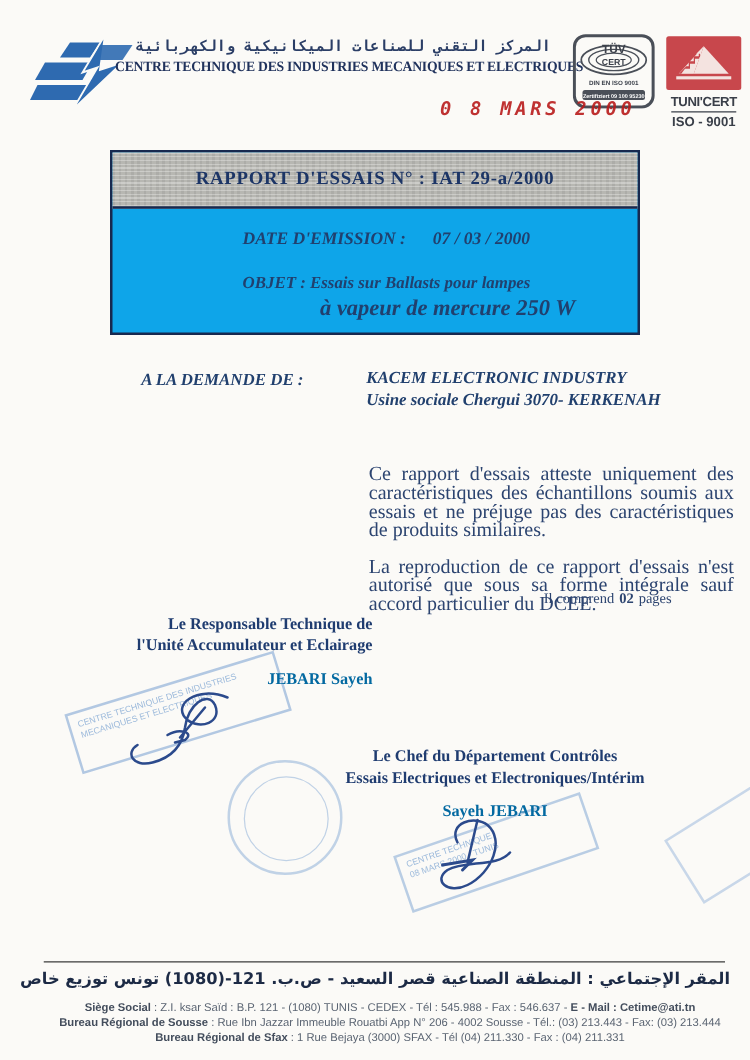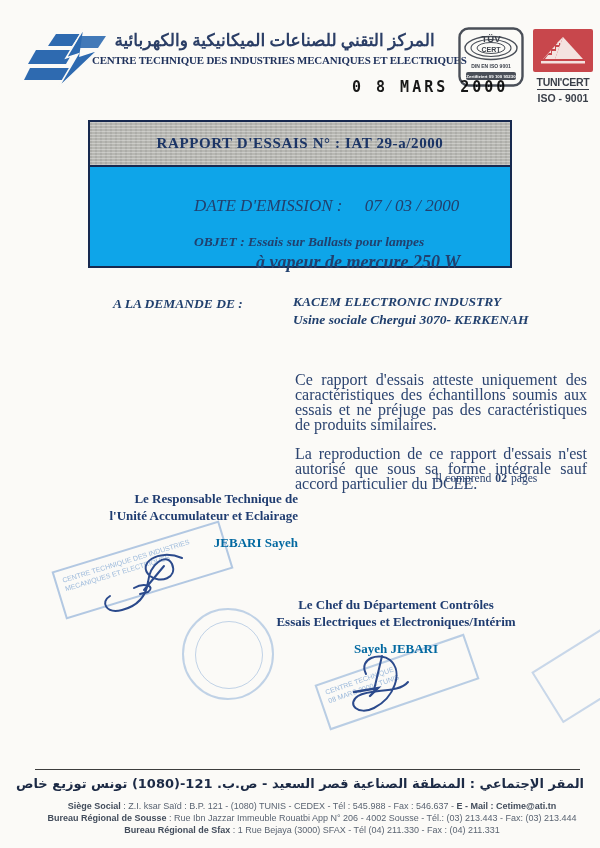--- a/index.html
+++ b/index.html
@@ -7,58 +7,58 @@
   .page {
     position:relative; width:600px; height:848px; margin:0 auto;
     background:#fbfaf7; overflow:hidden;
     font-family:"Liberation Serif", serif; color:#21406e;
   }
 
   
   .logo { position:absolute; left:22px; top:28px; }
   .hdr-names { position:absolute; left:92px; top:30px; width:365px; text-align:center; }
   .arabic-name {
-    direction:rtl; font-family:Liberation Serif, serif; font-weight:bold;
-    font-size:17px; color:#2b3e66; letter-spacing:0px; white-space:nowrap;
+    direction:rtl; font-family:Liberation Mono, monospace; font-weight:bold;
+    font-size:12px; color:#2b3e66; letter-spacing:0px; white-space:nowrap;
   }
   .french-name {
     margin-top:3px; font-family:"Liberation Serif", serif; font-weight:bold;
     font-size:11.4px; color:#20325c; letter-spacing:-0.2px; white-space:nowrap;
     transform:scaleX(.96); transform-origin:left;
   }
   .tuv-logo { position:absolute; left:458px; top:27px; }
   .tunicert { position:absolute; left:531px; top:29px; width:64px; text-align:center; }
   .tunicert-square { width:60px; height:43px; margin:0 auto; background:#c8474c; position:relative; overflow:hidden; border-radius:2px; }
   .tunicert-name {
     margin-top:3px; font-family:"Liberation Sans", sans-serif; font-weight:bold;
     font-size:10.5px; color:#3a3f49; border-bottom:1.6px solid #3a3f49; display:inline-block; line-height:1.1;
     letter-spacing:-0.3px;
   }
   .tunicert-iso { font-family:"Liberation Sans", sans-serif; font-weight:bold; font-size:10.5px; color:#3a3f49; margin-top:2px; }
   .date-stamp {
     position:absolute; left:352px; top:78px; width:170px;
     font-family:"DejaVu Sans Mono", monospace; font-weight:bold; font-size:15px;
-    color:#000000; letter-spacing:3px; opacity:.9; white-space:nowrap;
+    color:#b91c1c; letter-spacing:3px; opacity:.9; white-space:nowrap;font-style:italic;
   }
 
   
   .title-box {
     position:absolute; left:88px; top:120px; width:424px; height:148px;
     border:2px solid #17294f; background:#0ea5e9;
   }
   .title-band {
     height:45px; background:#b7b7b2; border-bottom:2px solid #17294f;
     background-image:
       repeating-linear-gradient(0deg, rgba(255,255,255,.30) 0 1px, rgba(0,0,0,0) 1px 3px),
       repeating-linear-gradient(90deg, rgba(0,0,0,.06) 0 2px, rgba(0,0,0,0) 2px 5px);
     display:flex; align-items:center; justify-content:center;
   }
   .title-text { font-weight:bold; font-size:15px; color:#1c3566; letter-spacing:.6px; white-space:nowrap; }
   .title-body { padding:17px 0 0 104px; }
-  .emission-line { font-weight:normal; font-style:italic; font-size:17px; white-space:nowrap;margin-top:12px; }
+  .emission-line { font-weight:bold; font-style:italic; font-size:14px; white-space:nowrap; }
   .emission-line .val { margin-left:18px; }
   .objet-line { margin-top:18px; font-weight:bold; font-style:italic; font-size:13.5px; white-space:nowrap; }
   .objet-line2 { margin-top:2px; margin-left:62px; font-weight:bold; font-style:italic; font-size:18px; }
 
   
   .request-label {
     position:absolute; left:113px; top:296px;
     font-weight:bold; font-style:italic; font-size:13.5px; white-space:nowrap;
   }
   .client { position:absolute; left:293px; top:293px; font-weight:bold; font-style:italic; font-size:13.5px; line-height:18px; white-space:nowrap; }

